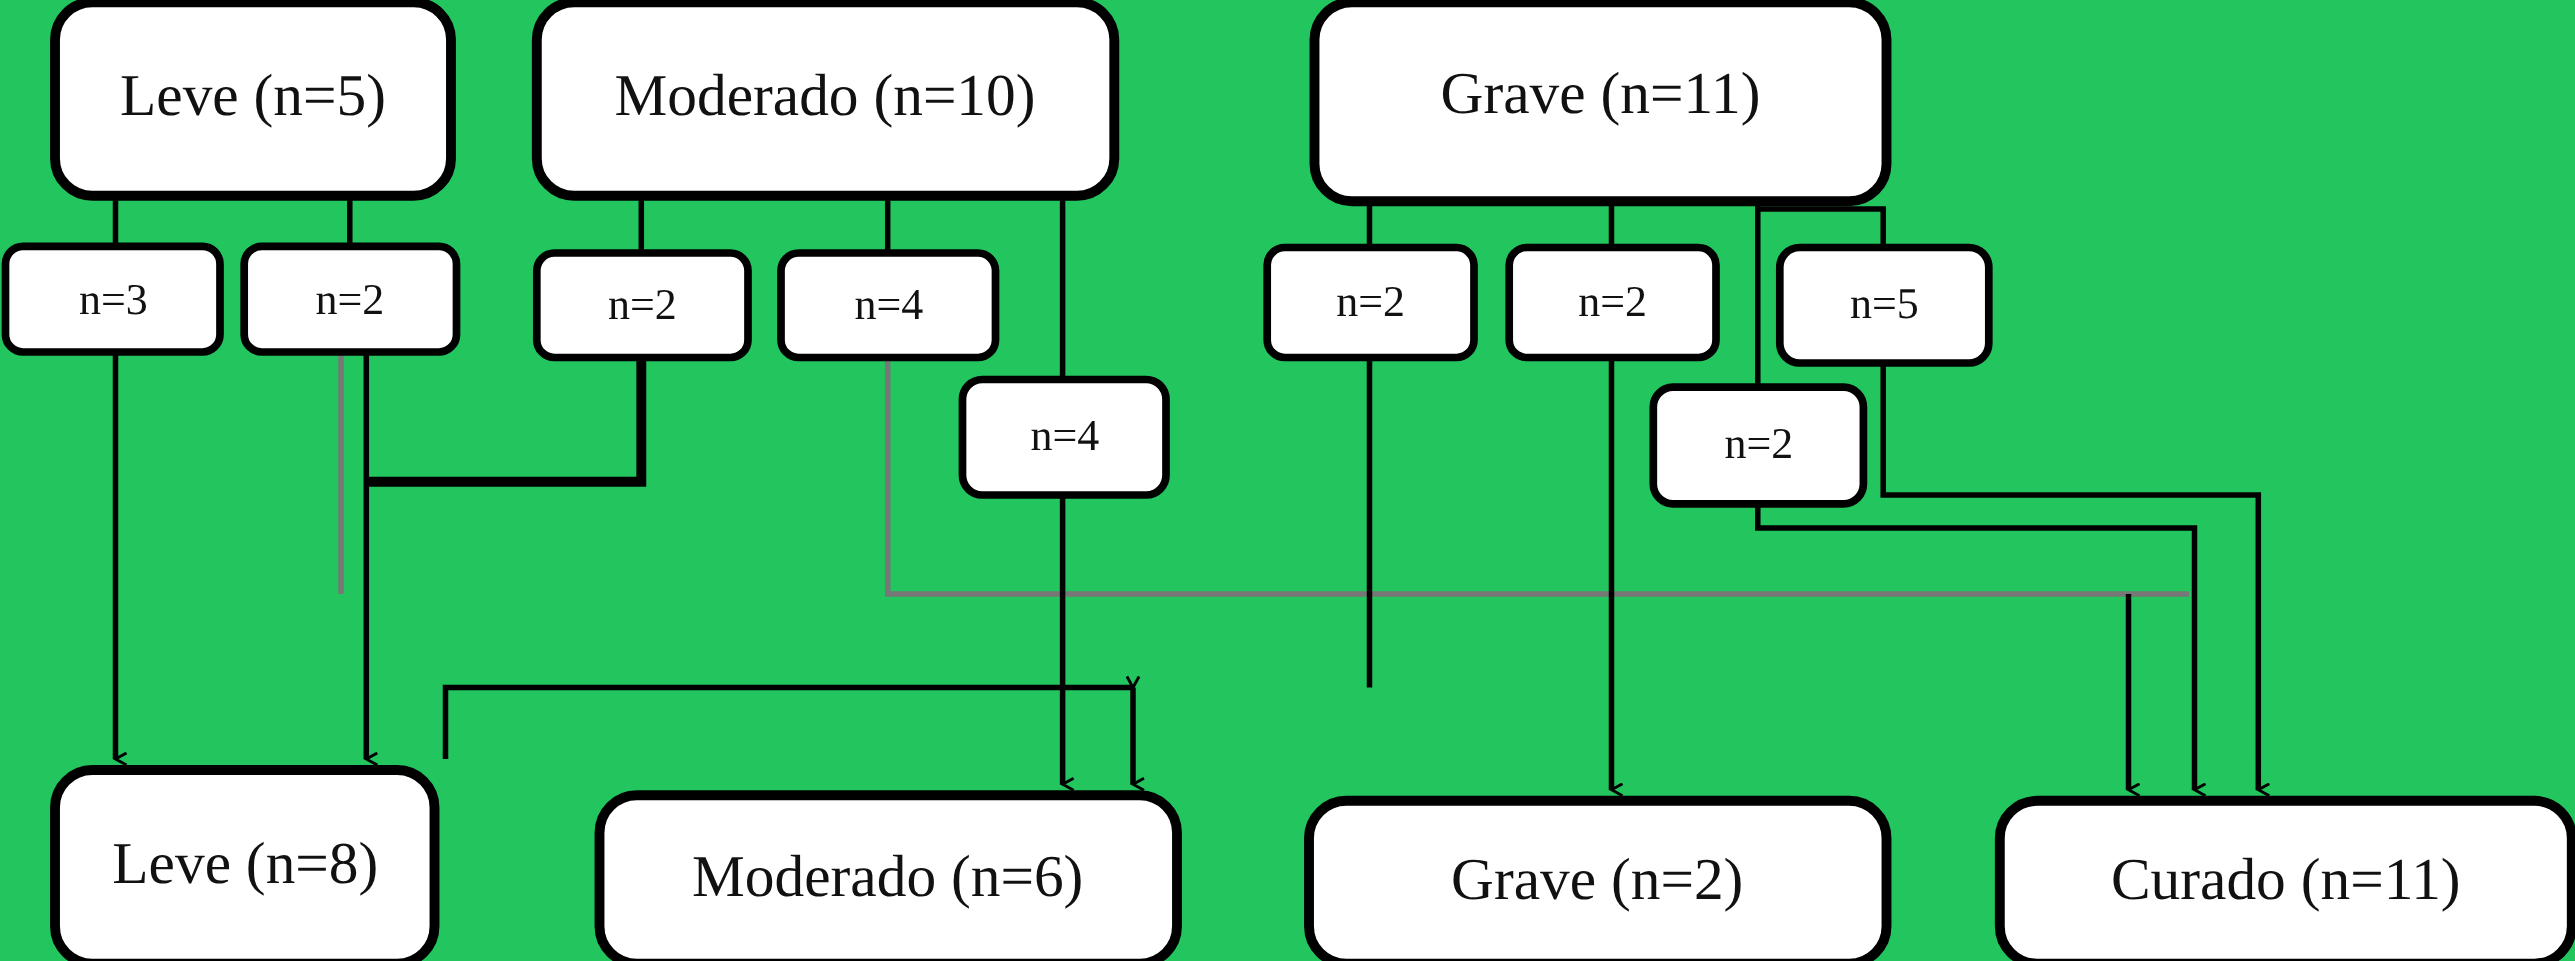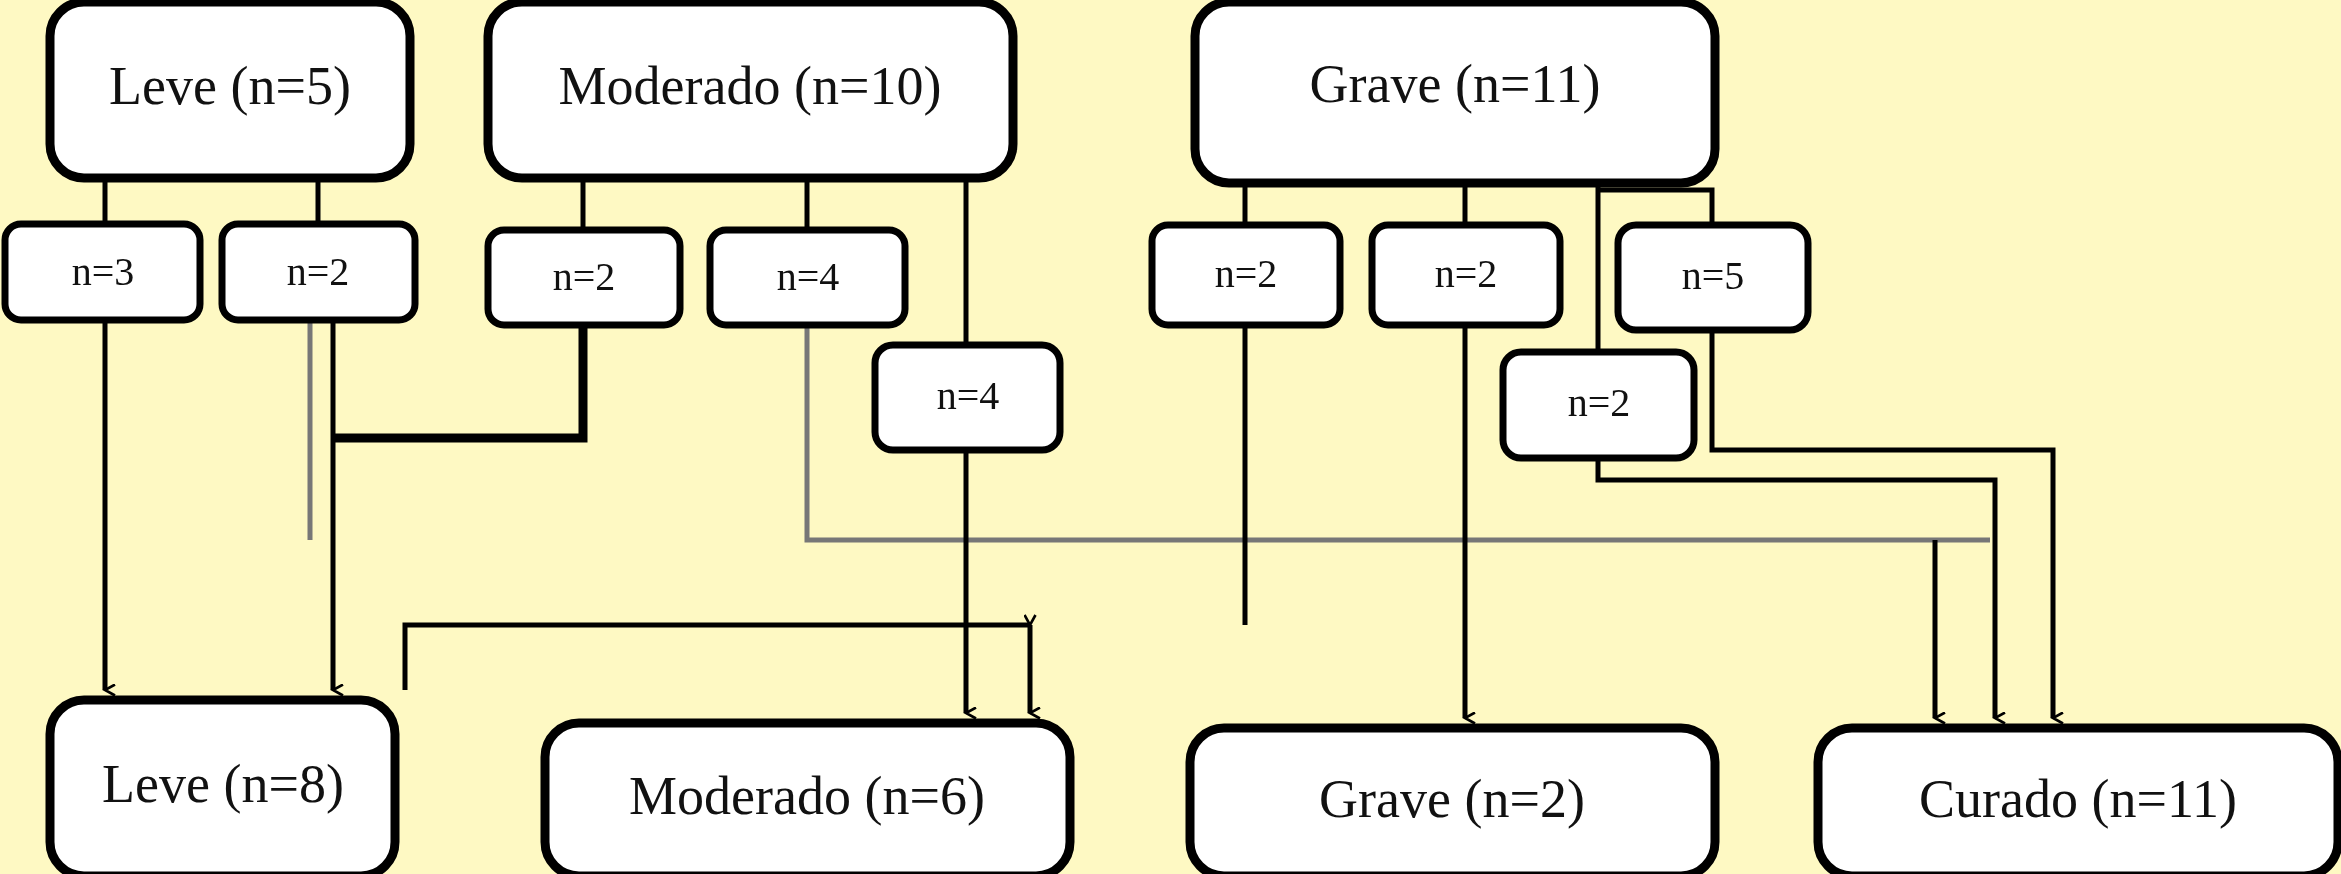--- a/index.html
+++ b/index.html
@@ -1,18 +1,18 @@
 <!DOCTYPE html>
 <html><head>
 <meta charset="utf-8">
 <style>
   html,body{margin:0;padding:0;background:#ffffff;}
   body{width:2341px;height:874px;overflow:hidden;
        font-family:"Liberation Serif","DejaVu Serif",serif;}
-  #stage{position:relative;width:2341px;height:874px;background:#fef9c3;}
+  #stage{position:relative;width:2341px;height:874px;background:#22c55e;}
   svg{display:block;}
   .box-rect{fill:#ffffff;stroke:#000000;}
   .big-rect{stroke-width:9;}
   .small-rect{stroke-width:7;}
   .lbl-big{font-size:54px;fill:#111;text-anchor:middle;dominant-baseline:middle;}
   .lbl-small{font-size:40px;fill:#111;text-anchor:middle;dominant-baseline:middle;}
   .edge{stroke:#000;stroke-width:5;fill:none;}
   .edge-gray{stroke:#777;stroke-width:5;fill:none;}
   .edge-thick{stroke:#000;stroke-width:9;fill:none;}
 </style>

